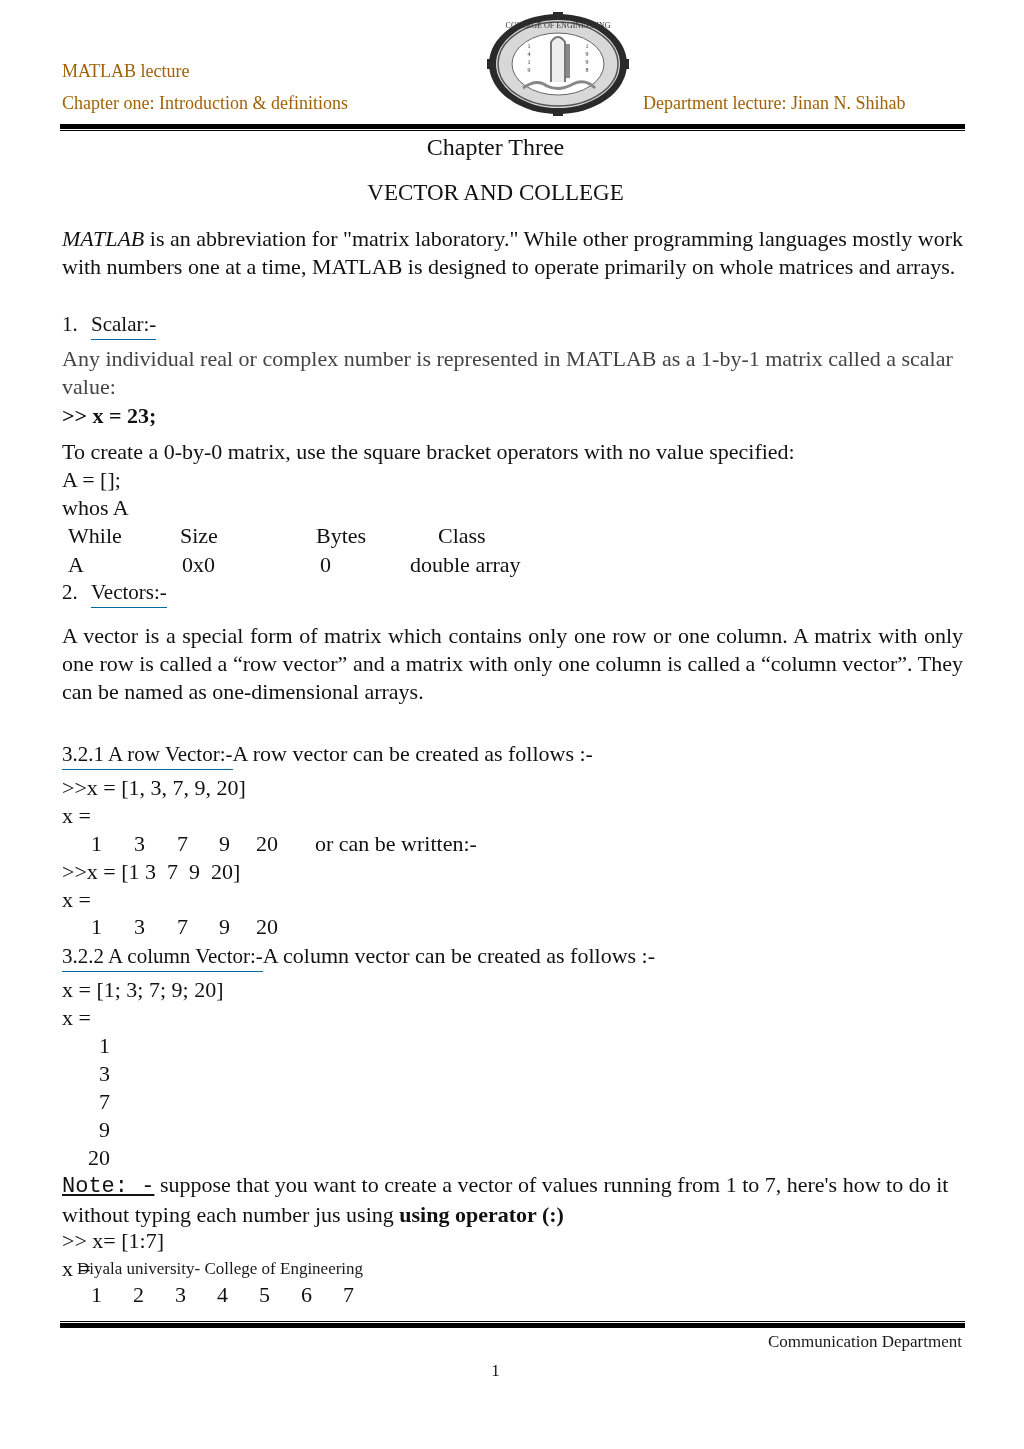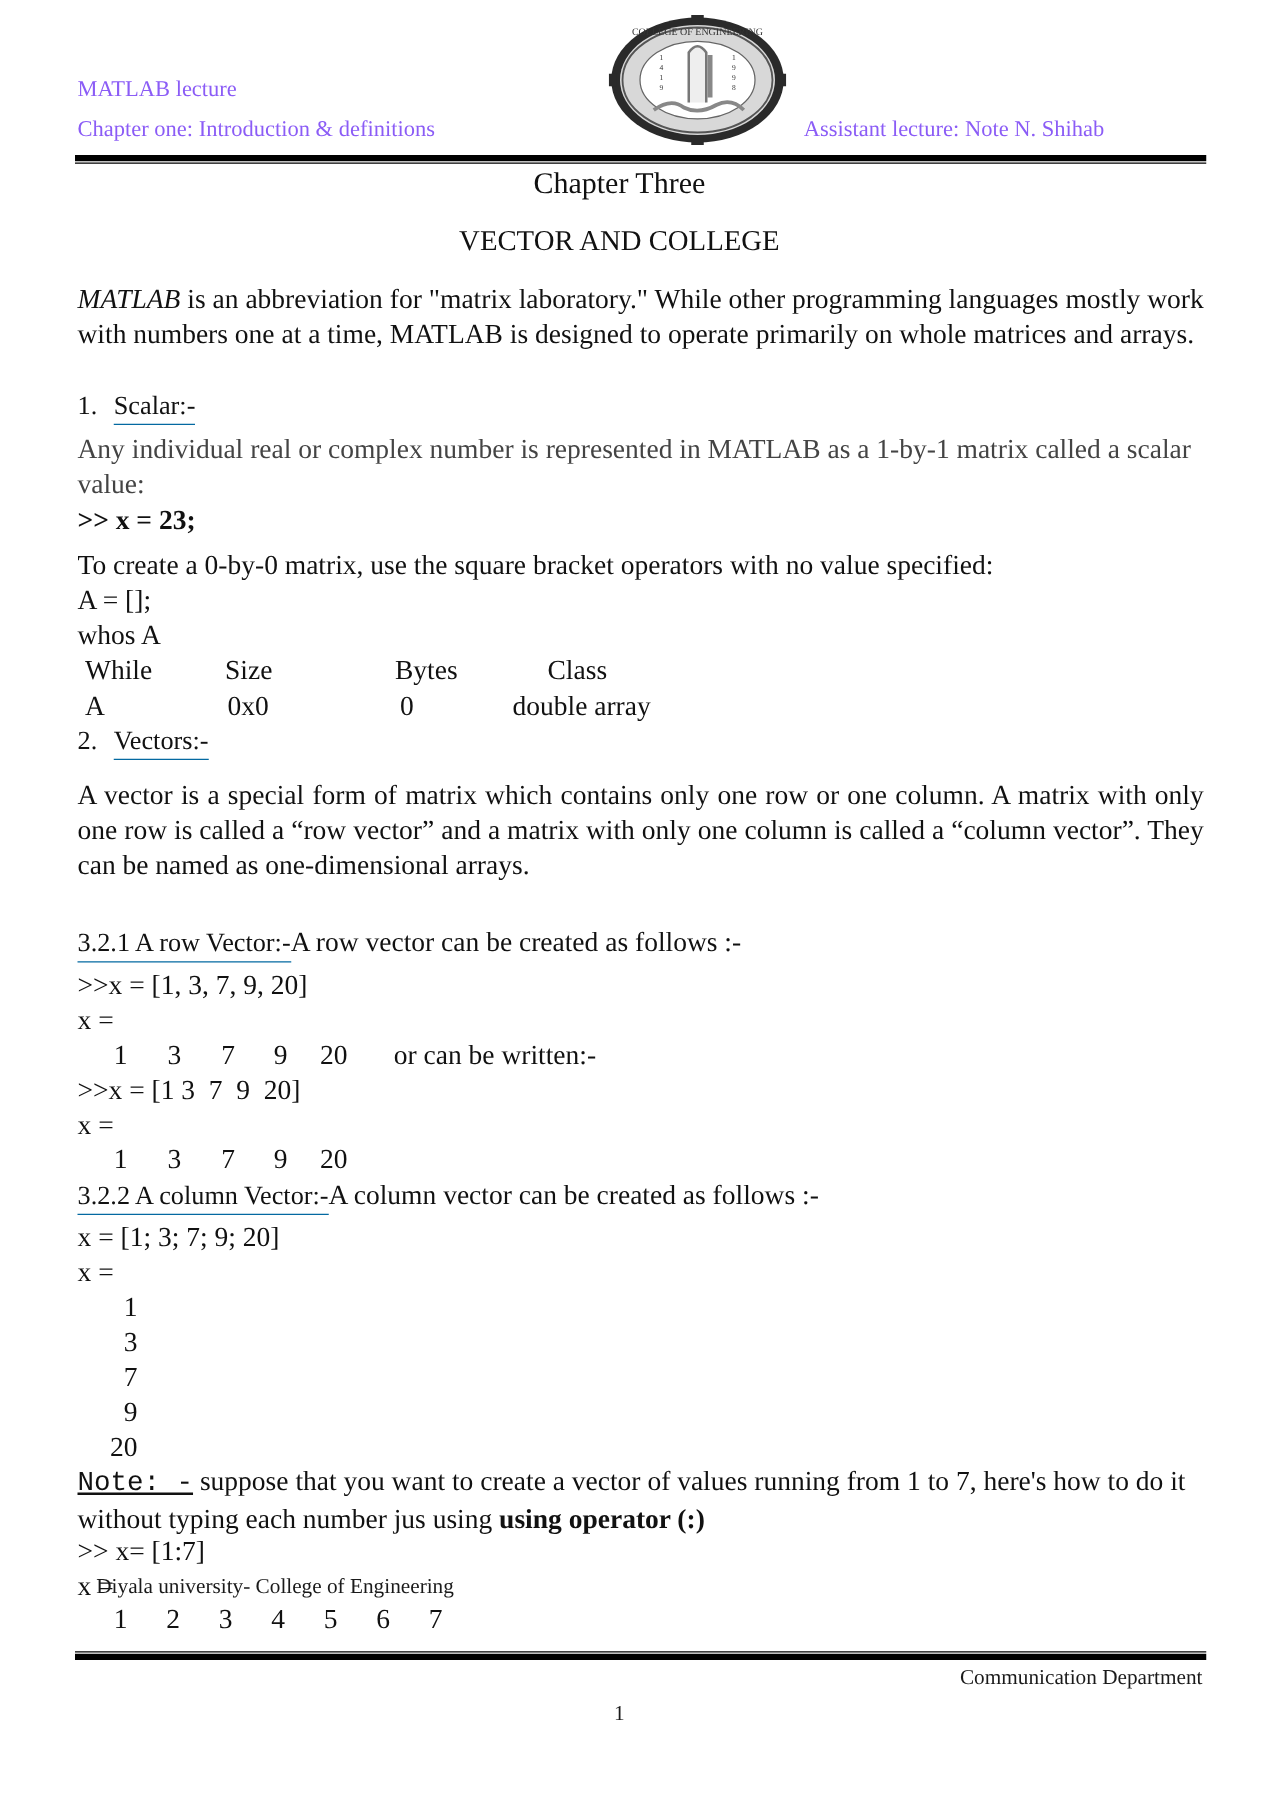--- a/index.html
+++ b/index.html
@@ -1,19 +1,19 @@
 <!DOCTYPE html>
 <html><head>
   <meta charset="utf-8">
   <style>
     html, body { margin: 0; padding: 0; background: #ffffff; }
     body { width: 1024px; height: 1449px; position: relative; overflow: hidden;
            font-family: "Liberation Serif", serif; color: #111; }
     .abs { position: absolute; }
-    .hdr { font-family: "Liberation Serif", serif; font-size: 18px; color: #8b5cf6; }
+    .hdr { font-family: "Liberation Serif", serif; font-size: 18px; color: #a16207; }
     .rule-top { position: absolute; left: 60px; width: 905px; top: 124px; height: 8px; }
     .rule-top .thick { height: 5px; background: #000; }
     .rule-top .thin { height: 1px; background: #000; margin-top: 1px; }
     .rule-bot { position: absolute; left: 60px; width: 905px; top: 1321px; height: 8px; }
     .rule-bot .thin { height: 1px; background: #000; }
     .rule-bot .thick { height: 5px; background: #000; margin-top: 1px; }
     .logo { position: absolute; left: 487px; top: 12px; width: 142px; height: 104px; }
     .center { position: absolute; left: 0; width: 991px; text-align: center; }
     .body-text { font-size: 22px; line-height: 28px; }
     .justify { text-align: justify; text-align-last: left; }
@@ -22,21 +22,21 @@
     .grey { color: #444; }
     .mono-row span { display: inline-block; text-align: right; }
     b { font-weight: bold; }
     .foot { font-size: 17px; color: #1a1a1a; }
   </style>
 </head>
 <body>
 
 <div class="abs hdr" style="left:62px; top:61px;">MATLAB lecture</div>
 <div class="abs hdr" style="left:62px; top:93px;">Chapter one: Introduction &amp; definitions</div>
-<div class="abs hdr" style="left:643px; top:93px;">Assistant lecture: Note N. Shihab</div>
+<div class="abs hdr" style="left:643px; top:93px;">Department lecture: Jinan N. Shihab</div>
 
 <svg class="logo" viewBox="0 0 142 104">
   <ellipse cx="71" cy="52" rx="69" ry="50" fill="#2a2a2a"></ellipse>
   <g fill="#2a2a2a">
     <rect x="66" y="0" width="10" height="6"></rect>
     <rect x="66" y="98" width="10" height="6"></rect>
     <rect x="0" y="47" width="6" height="10"></rect>
     <rect x="136" y="47" width="6" height="10"></rect>
   </g>
   <ellipse cx="71" cy="52" rx="62" ry="44" fill="#d8d8d8"></ellipse>

